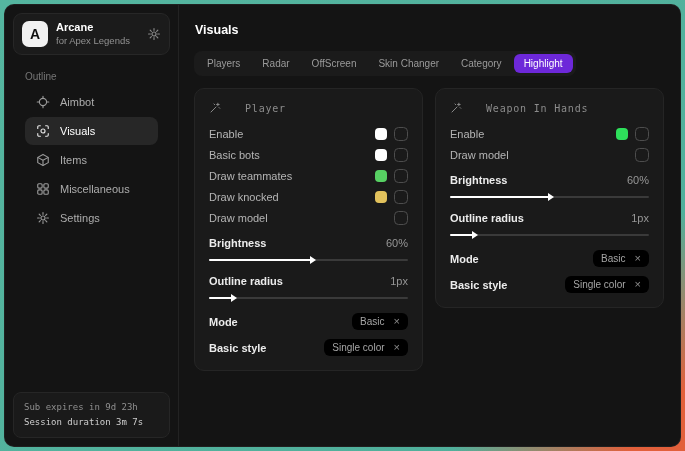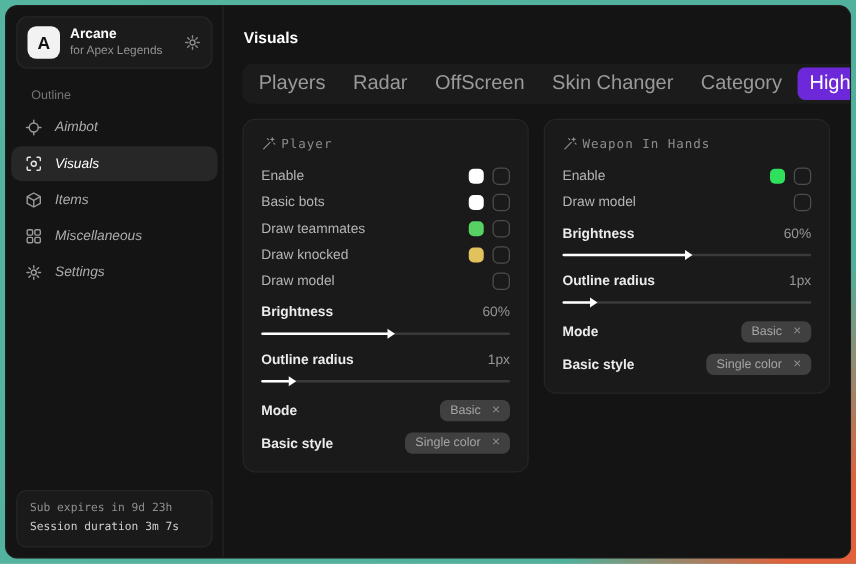--- a/index.html
+++ b/index.html
@@ -23,21 +23,21 @@
   }
   .logo {
     width:26px; height:26px; background:#f2f2f2; border-radius:7px;
     color:#111; font-weight:bold; font-size:14px; display:flex; align-items:center; justify-content:center;
   }
   .brand-text { flex:1; line-height:1.25; }
   .brand-name { font-size:11px; font-weight:bold; color:#ffffff; }
   .brand-sub { font-size:9.5px; color:#929292; }
   .brand-gear { color:#8a8a8a; width:14px; height:14px; cursor:pointer; }
   .cat-label { margin:8px 0 6px 20px; font-size:10px; color:#757575; }
-  .nav { padding:0 4px; display:flex; flex-direction:column; gap:1px;font-style:italic; }
+  .nav { padding:0 20px; display:flex; flex-direction:column; gap:1px; }
   .nav-item {
     height:28px; border-radius:8px; padding:0 11px; display:flex; align-items:center; gap:10px;
     font-size:11px; color:#adadad; cursor:pointer;
   }
   .nav-item.active { background:#272727; color:#ffffff; }
   .nav-item .ic { width:14px; height:14px; color:#9a9a9a; flex:0 0 14px; }
   .nav-item.active .ic { color:#e6e6e6; }
   .ic svg { width:100%; height:100%; display:block; }
   .side-spacer { flex:1; }
   .expiry-card {
@@ -45,30 +45,30 @@
     font-family:"DejaVu Sans Mono", monospace; font-size:9px; line-height:1.65;
   }
   .expiry-line1 { color:#8f8f8f; }
   .expiry-line2 { color:#cfcfcf; }
   
   .main { flex:1; padding:16px 16px 0 15px; overflow:hidden; }
   .page-title { font-size:12.5px; font-weight:bold; color:#ffffff; margin:2px 0 14px 1px; }
   .tabbar { display:inline-flex; background:#1b1b1b; border-radius:8px; padding:3px; gap:2px; }
   .tab {
     border:0; background:transparent; border-radius:6px; padding:4px 10px;
-    font-family:inherit; font-size:16px; color:#9a9a9a; cursor:pointer; white-space:nowrap;
+    font-family:inherit; font-size:10px; color:#9a9a9a; cursor:pointer; white-space:nowrap;
   }
   .tab.active { background:#6d28d9; color:#ffffff; }
   .panels { display:flex; gap:12px; margin-top:12px; align-items:flex-start; }
   .panel {
     width:232px; background:#1a1a1a; border:1px solid #252525; border-radius:10px;
     padding:10px 14px 14px 14px;
   }
   .panel-head {
-    display:flex; align-items:center; gap:4px; margin:3px 0 9px 0;
+    display:flex; align-items:center; gap:24px; margin:3px 0 9px 0;
     color:#8c8c8c; font-family:"DejaVu Sans Mono", monospace; font-size:10px; letter-spacing:0.8px;
   }
   .panel-head .ic { width:12px; height:12px; color:#8c8c8c; }
   .row-toggle { height:21px; display:flex; align-items:center; justify-content:space-between; }
   .row-toggle .lbl { font-size:11px; color:#b5b5b5; }
   .ctrls { display:flex; align-items:center; gap:7px; }
   .swatch { width:12px; height:12px; border-radius:4px; cursor:pointer; }
   .checkbox { width:14px; height:14px; border:1.5px solid #4d4d4d; border-radius:4.5px; cursor:pointer; }
   .slider-block { margin-top:6px; }
   .slider-lblrow { display:flex; align-items:center; justify-content:space-between; height:18px; }
@@ -77,21 +77,21 @@
   .slider { position:relative; height:12px; margin:2px 0 3px 0; cursor:pointer; }
   .slider .track { position:absolute; left:0; right:0; top:5px; height:2px; background:#3a3a3a; border-radius:1px; }
   .slider .fill { position:absolute; left:0; top:5px; height:2px; background:#ffffff; border-radius:1px; }
   .slider .thumb {
     position:absolute; top:2px; width:0; height:0; margin-left:-2px;
     border-top:4px solid transparent; border-bottom:4px solid transparent; border-left:6px solid #ffffff;
   }
   .row-tag { margin-top:9px; display:flex; align-items:center; justify-content:space-between; }
   .row-tag .lbl { font-size:11px; font-weight:bold; color:#ececec; }
   .tag {
-    display:inline-flex; align-items:center; gap:9px; background:#404040; border-radius:6px;
+    display:inline-flex; align-items:center; gap:9px; background:#000000; border-radius:6px;
     padding:3px 8px; font-size:10px; color:#a5a5a5; cursor:pointer;
   }
   .tag .x { color:#8d8d8d; font-size:11px; line-height:1; cursor:pointer; }
 </style>
 </head>
 <body>
 
 <div class="window">
   <div class="sidebar">
     <div class="brand-card">

